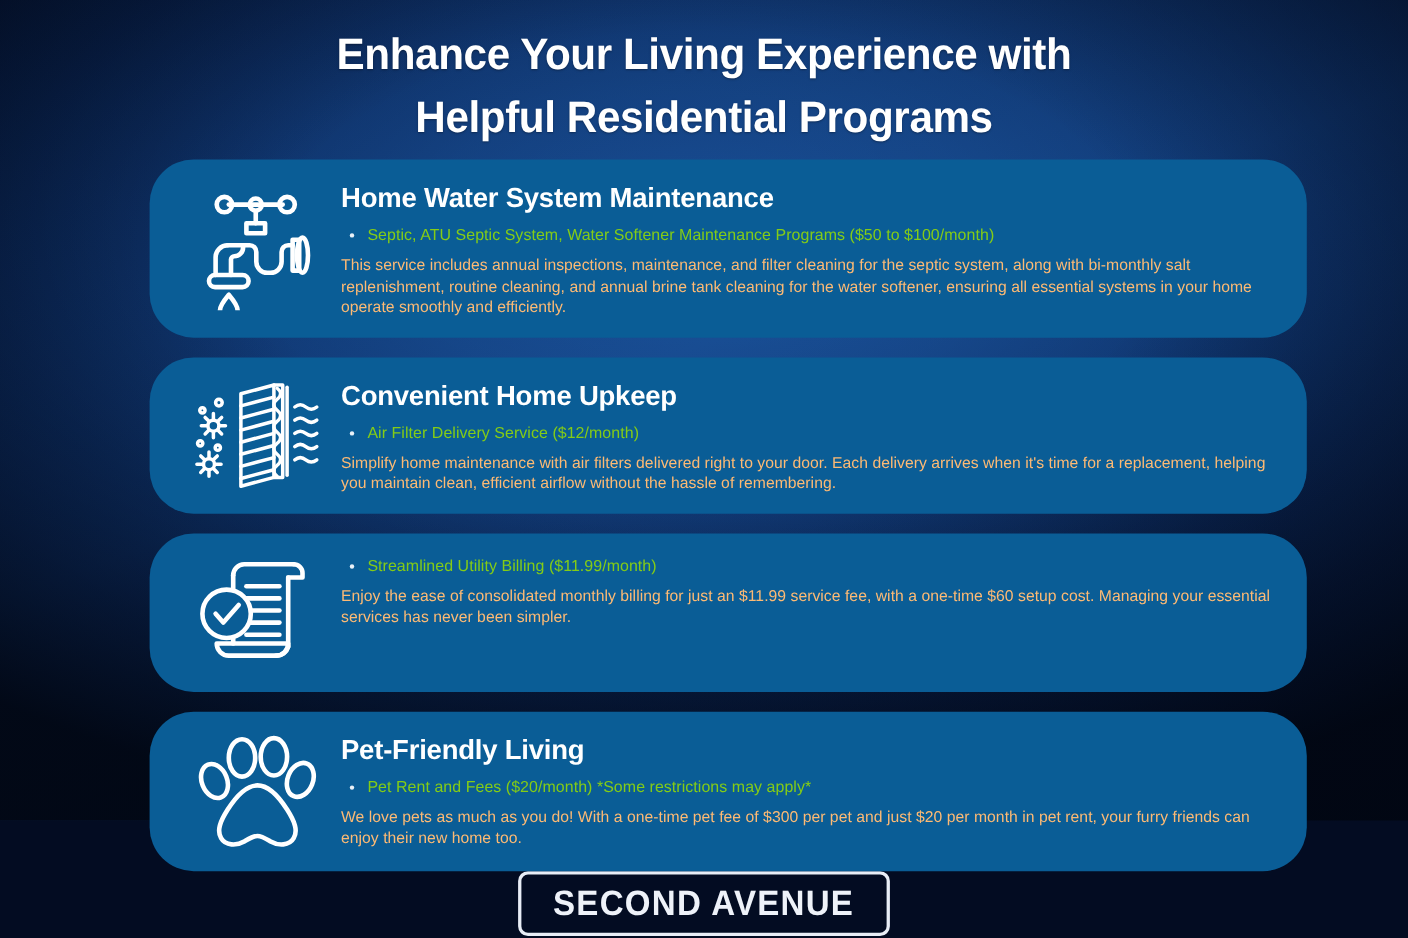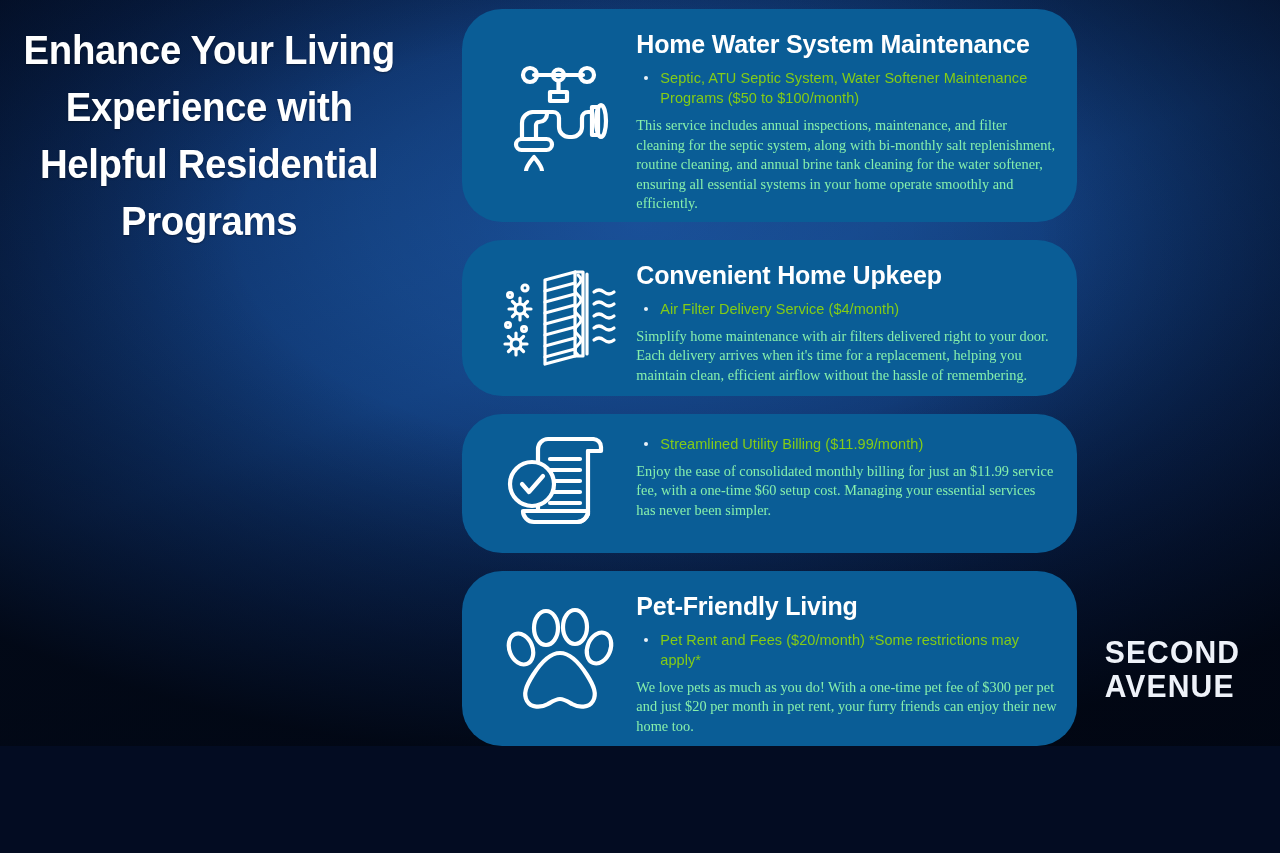--- a/index.html
+++ b/index.html
@@ -30,22 +30,21 @@
     inset: 0;
     background: radial-gradient(ellipse 78% 70% at 50% 32%, rgba(0,0,0,0) 40%, rgba(2,7,20,0.55) 78%, rgba(1,5,15,0.9) 100%);
     pointer-events: none;
   }
 
   .page {
     position: relative;
     width: 1280px;
     height: 746px;
     display: flex;
-    flex-direction: row;
-    justify-content: flex-end;
+    flex-direction: column;
   }
 
   
   .title-wrap {
     padding-top: 22px;
     text-align: center;
   }
   .title-line {
     color: #ffffff;
     font-family: "Liberation Sans Narrow", "Liberation Sans", sans-serif;
@@ -124,26 +123,25 @@
     position: absolute;
     left: 8px;
     top: 8px;
     width: 4px;
     height: 4px;
     border-radius: 50%;
     background: #e9f1f8;
   }
 
   .body-text {
-    color: #86efac;
+    color: #fdba74;
     font-size: 14.3px;
     line-height: 19.5px;
     letter-spacing: 0.03px;
     max-width: 915px;
-    font-family: Liberation Serif, serif;
   }
   .body-wide { max-width: 915px; }
 
   
   .logo-wrap {
     margin-top: auto;
     margin-bottom: 30px;
     display: flex;
     justify-content: center;
   }
@@ -249,21 +247,21 @@
           <circle cx="19" cy="43" r="5"></circle>
           <path d="M19 32 v5 M19 49 v5 M8 43 h5 M25 43 h5 M11.5 35.5 l3.5 3.5 M23 47 l3.5 3.5 M26.5 35.5 l-3.5 3.5 M15 47 l-3.5 3.5"></path>
 
           <circle cx="15" cy="78" r="5"></circle>
           <path d="M15 67 v5 M15 84 v5 M4 78 h5 M21 78 h5 M7.5 70.5 l3.5 3.5 M19 82 l3.5 3.5 M22.5 70.5 l-3.5 3.5 M11 82 l-3.5 3.5"></path>
         </svg>
       </div>
       <div class="text-col">
         <div class="card-title">Convenient Home Upkeep</div>
         <ul class="bullets">
-          <li>Air Filter Delivery Service ($4/month)</li>
+          <li>Air Filter Delivery Service ($12/month)</li>
         </ul>
         <div class="body-text body-wide">Simplify home maintenance with air filters delivered right to your door. Each delivery arrives when it's time for a replacement, helping you maintain clean, efficient airflow without the hassle of remembering.</div>
       </div>
     </div>
 
     <div class="card card-utility">
       <div class="icon-col">
         <svg width="110" height="112" viewBox="0 0 110 112" fill="none" stroke="#ffffff" stroke-width="4.2" stroke-linecap="round" stroke-linejoin="round">
 
           <path d="M33 22 a10 10 0 0 1 10 -10 h45"></path>

